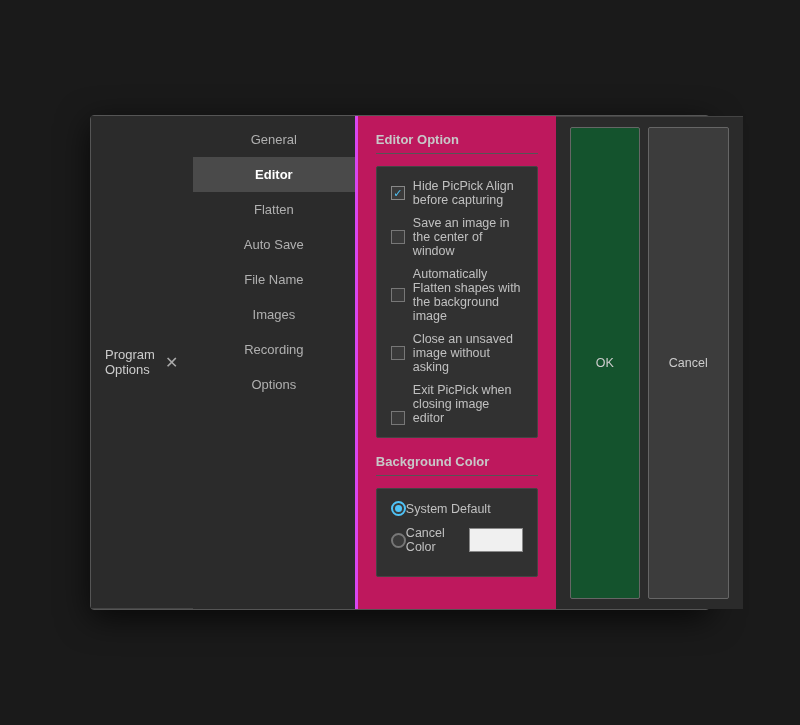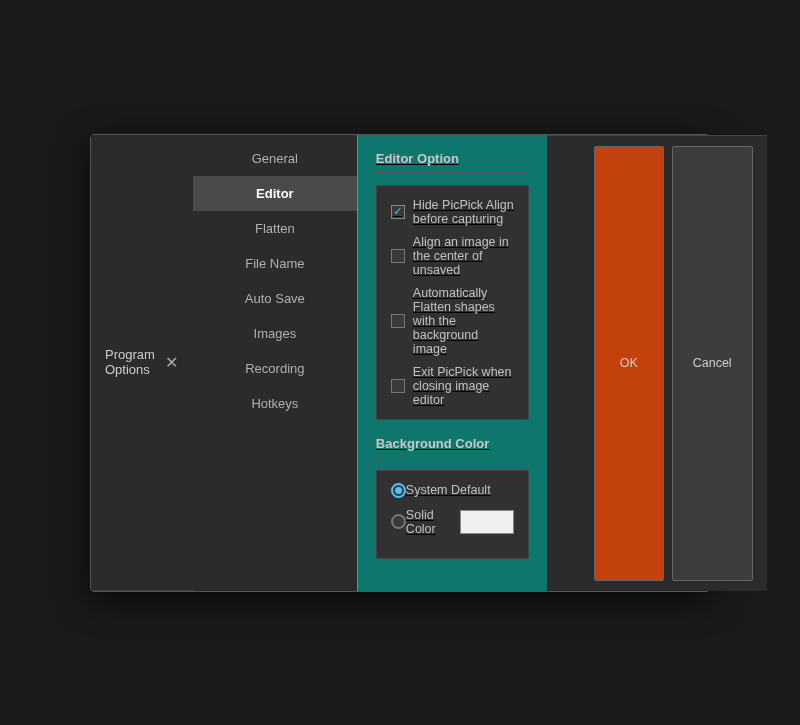--- a/index.html
+++ b/index.html
@@ -59,44 +59,43 @@
     }
 
     .dialog-body {
       display: flex;
       flex: 1;
     }
 
     .sidebar {
       width: 165px;
       background: #2b2b2b;
-      border-right: 1px solid #d946ef;
+      border-right: 3px solid #d946ef;
       padding: 6px 0;
     }
 
     .sidebar-item {
       padding: 10px 16px;
       color: #b0b0b0;
       font-size: 13px;
       cursor: pointer;
       text-align: center;
     }
 
     .sidebar-item.active {
       background: #4a4a4a;
       color: #ffffff;
       font-weight: bold;
     }
 
     .content-area {
       flex: 1;
       padding: 16px 18px;
-      background: #0f766e;
+      background: #be185d;
       overflow-y: auto;
-      text-decoration: underline;
     }
 
     .section {
       margin-bottom: 16px;
     }
 
     .section-header {
       color: #c8c8c8;
       font-size: 13px;
       font-weight: 600;
@@ -115,20 +114,21 @@
 
     .checkbox-row {
       display: flex;
       align-items: center;
       margin-bottom: 9px;
       gap: 8px;
     }
 
     .checkbox-row:last-child {
       margin-bottom: 0;
+      align-items: flex-end;
     }
 
     .checkbox-custom {
       width: 14px;
       height: 14px;
       border: 1px solid #777;
       background: #3a3a3a;
       flex-shrink: 0;
       display: flex;
       align-items: center;
@@ -211,23 +211,22 @@
       font-size: 12.5px;
       cursor: pointer;
       border-radius: 2px;
       border: 1px solid #666;
       background: #3c3c3c;
       color: #cccccc;
       min-width: 70px;
     }
 
     .footer-btn.primary {
-      background: #c2410c;
+      background: #14532d;
       border-color: #666;
-      margin-left: 33px;
     }
   </style>
 </head>
 <body>
 
 <div class="dialog">
 
   <div class="title-bar">
     <span class="title-bar-text">Program Options</span>
     <button class="close-btn">✕</button>
@@ -239,70 +238,74 @@
       <div class="sidebar-item">
         <span>General</span>
       </div>
       <div class="sidebar-item active">
         <span>Editor</span>
       </div>
       <div class="sidebar-item">
         <span>Flatten</span>
       </div>
       <div class="sidebar-item">
+        <span>Auto Save</span>
+      </div>
+      <div class="sidebar-item">
         <span>File Name</span>
       </div>
       <div class="sidebar-item">
-        <span>Auto Save</span>
-      </div>
-      <div class="sidebar-item">
         <span>Images</span>
       </div>
       <div class="sidebar-item">
         <span>Recording</span>
       </div>
       <div class="sidebar-item">
-        <span>Hotkeys</span>
+        <span>Options</span>
       </div>
     </div>
 
     <div class="content-area">
 
       <div class="section">
         <div class="section-header">Editor Option</div>
         <div class="section-content">
           <div class="checkbox-row">
             <div class="checkbox-custom checked"></div>
             <span class="checkbox-label">Hide PicPick Align before capturing</span>
           </div>
           <div class="checkbox-row">
             <div class="checkbox-custom"></div>
-            <span class="checkbox-label">Align an image in the center of unsaved</span>
+            <span class="checkbox-label">Save an image in the center of window</span>
           </div>
           <div class="checkbox-row">
             <div class="checkbox-custom"></div>
             <span class="checkbox-label">Automatically Flatten shapes with the background image</span>
+          </div>
+          <div class="checkbox-row">
+            <div class="checkbox-custom"></div>
+            <span class="checkbox-label">Close an unsaved image without asking</span>
           </div>
           <div class="checkbox-row">
             <div class="checkbox-custom"></div>
             <span class="checkbox-label">Exit PicPick when closing image editor</span>
           </div>
         </div>
       </div>
 
       <div class="section">
         <div class="section-header">Background Color</div>
         <div class="section-content">
           <div class="radio-row">
             <div class="radio-custom selected"></div>
             <span class="radio-label">System Default</span>
           </div>
           <div class="radio-row">
             <div class="radio-custom"></div>
-            <span class="radio-label">Solid Color</span>
+            <span class="radio-label">Cancel Color</span>
             <div class="color-swatch"></div>
           </div>
         </div>
       </div>
     </div>
   </div>
 
   <div class="dialog-footer">
     <button class="footer-btn primary">OK</button>
     <button class="footer-btn">Cancel</button>

